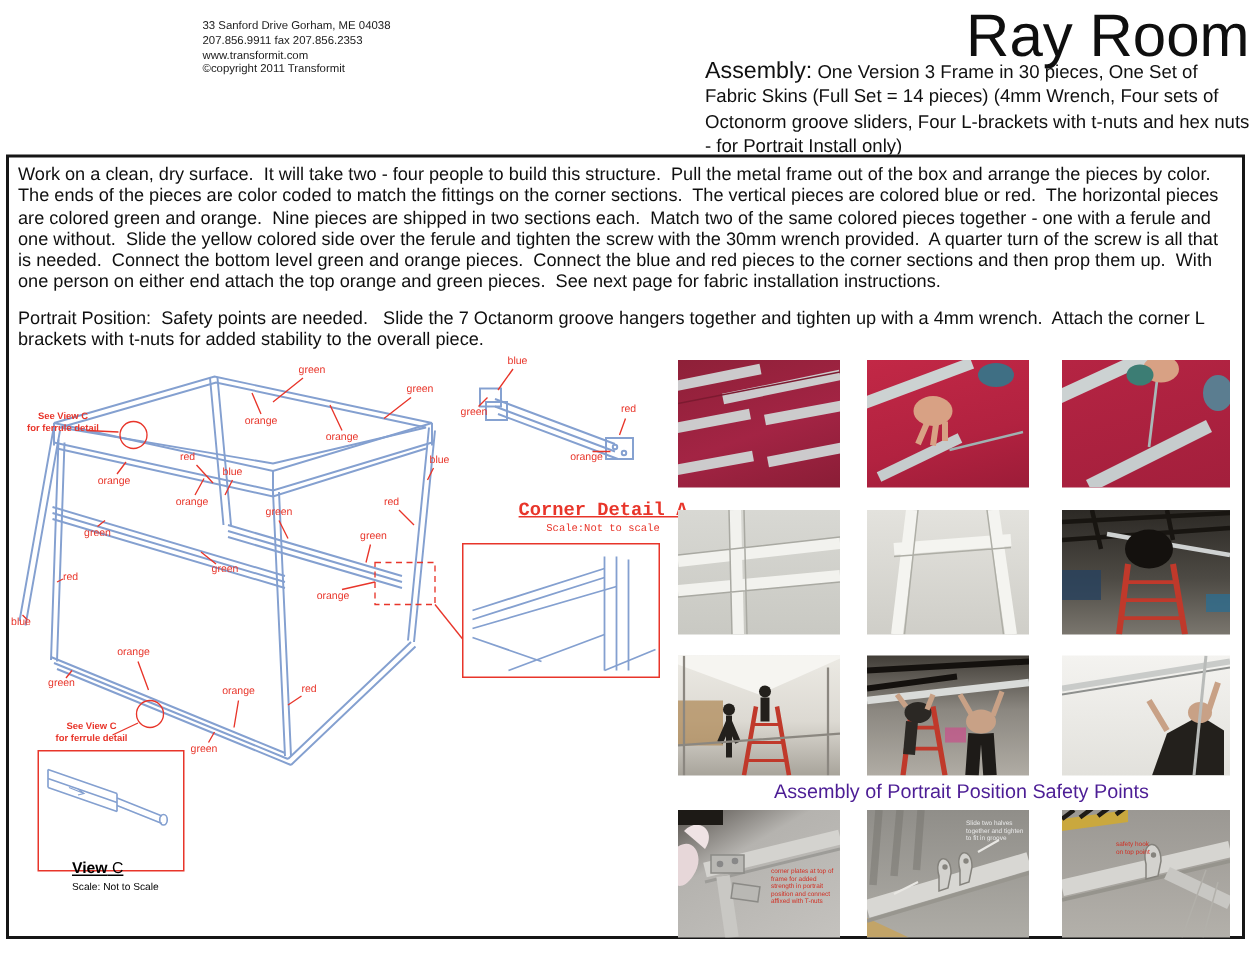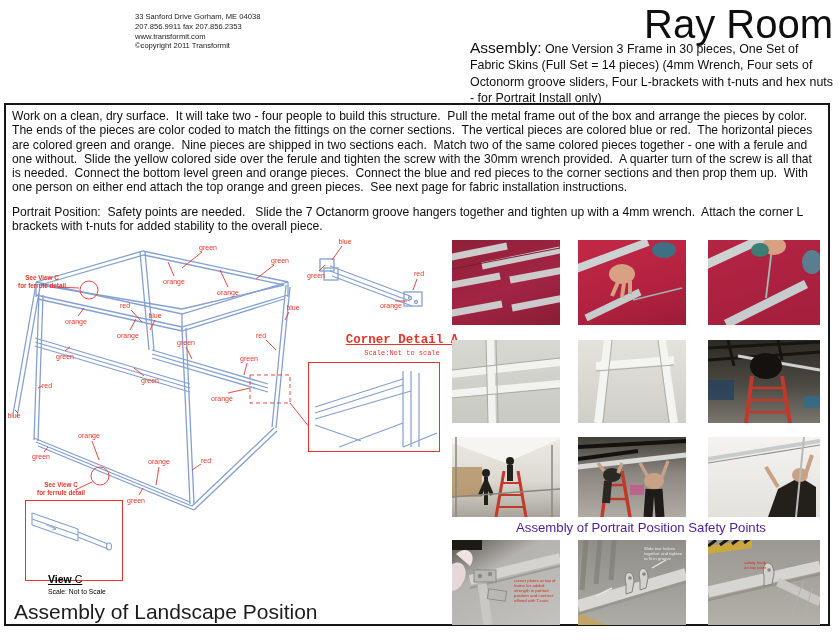--- a/index.html
+++ b/index.html
@@ -388,15 +388,14 @@
             <g stroke="#b2b0aa" stroke-width="1">
                 <path d="M80,85 L96,40 M94,85 L104,48"></path>
               </g>
             </svg>
           <span class="ann ann-red" style="left:36px;top:20px;">safety hook
 on top point</span>
         </div>
       </div>
     </div>
 
-    <div class="landscape-caption">Assembly of Landscape Position</div>
   </div>
 </div>
 
 </body></html>

